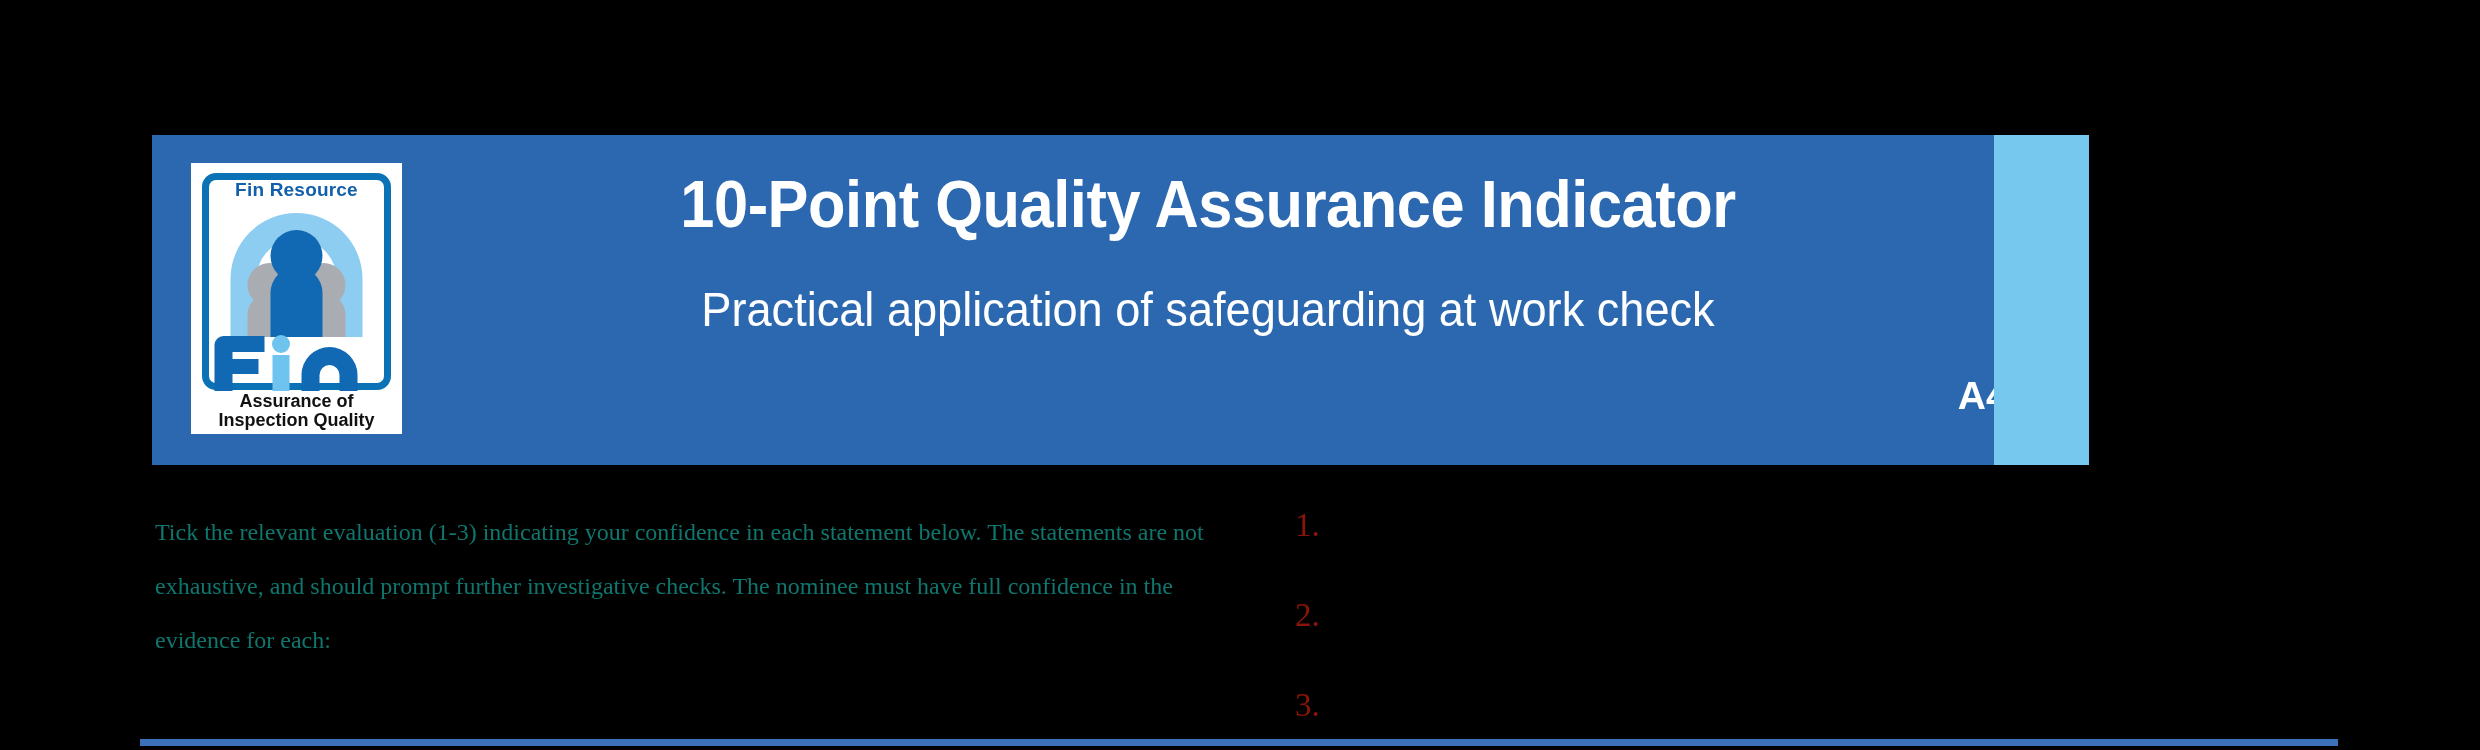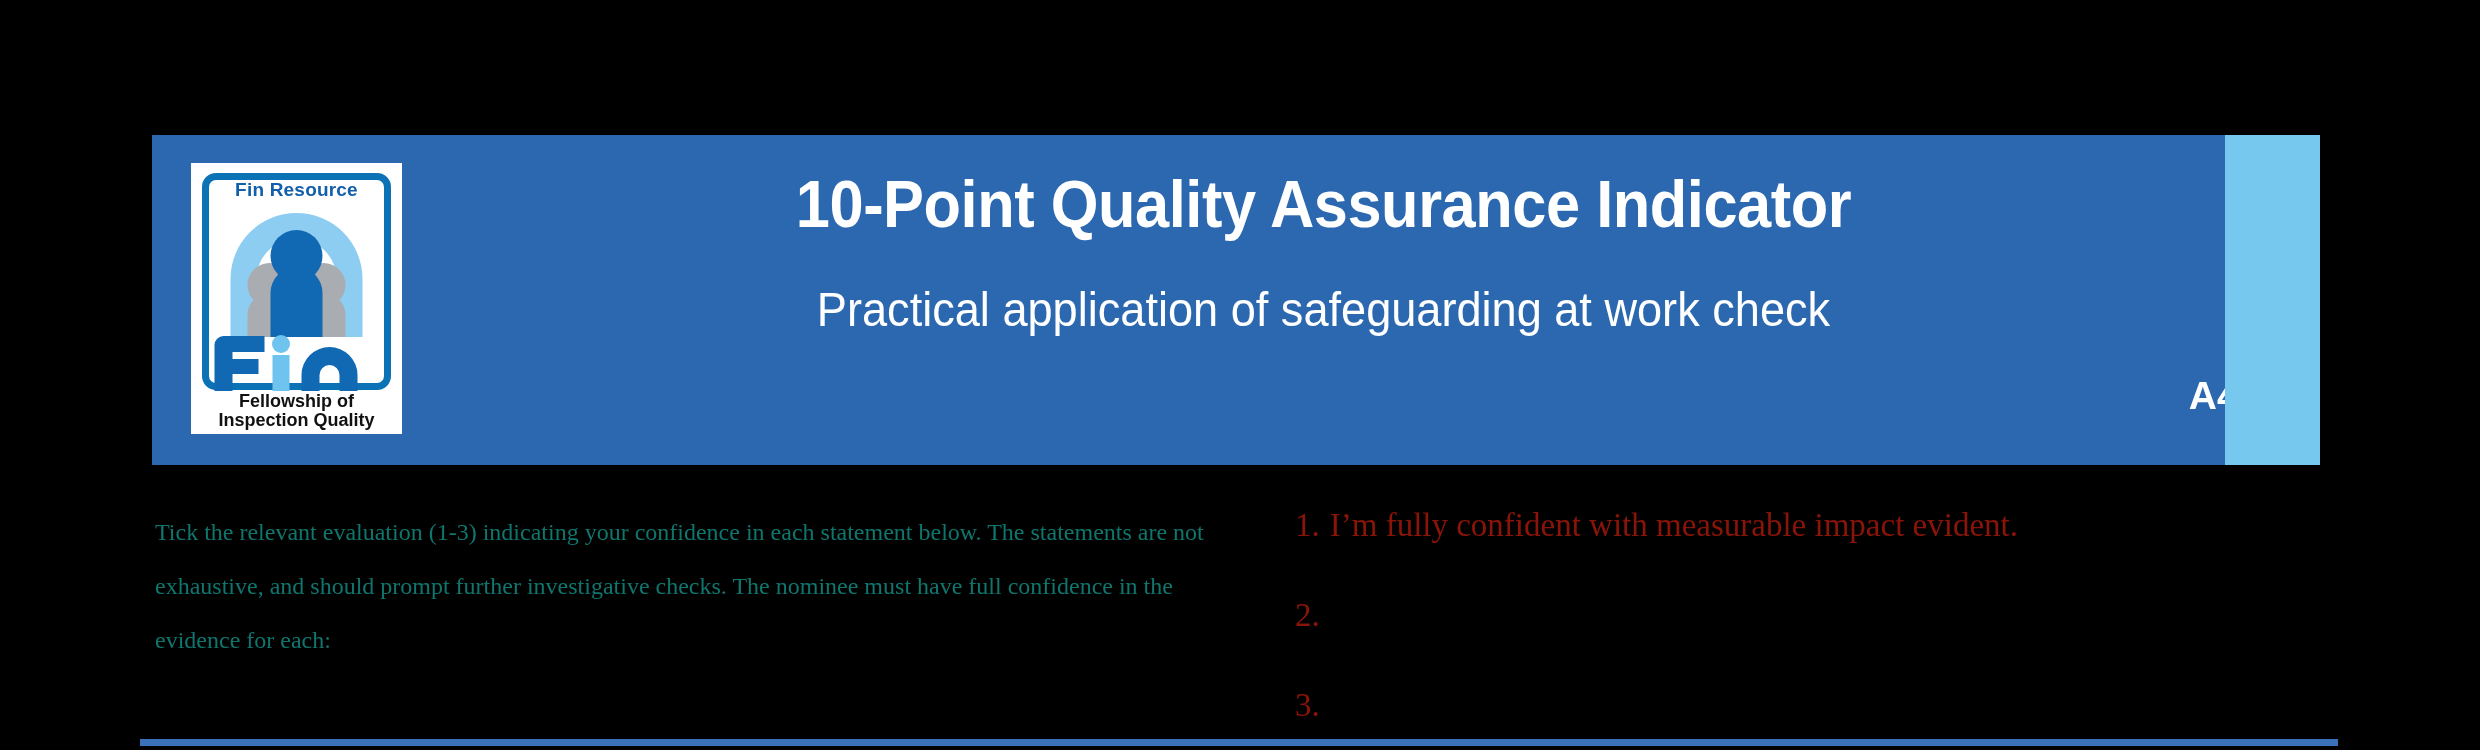--- a/index.html
+++ b/index.html
@@ -13,21 +13,21 @@
     overflow: hidden;
     font-family: "Liberation Sans", sans-serif;
     position: relative;
   }
 
   
   .header-band {
     position: absolute;
     left: 152px;
     top: 135px;
-    width: 2168px;
+    width: 1937px;
     height: 330px;
     background: #2b68b0;
     box-sizing: border-box;
   }
   .header-accent {
     position: absolute;
     right: 0;
     top: 0;
     width: 95px;
     height: 100%;
@@ -219,42 +219,41 @@
       <div class="logo-wordmark">
         <svg viewBox="0 0 200 56" width="100%" height="100%" preserveAspectRatio="xMidYMid meet">
           <path d="M18 56 L18 10 A9 9 0 0 1 27 1 L68 1 L68 17 L36 17 L36 24 L62 24 L62 39 L36 39 L36 56 Z" fill="#1168b3"></path>
           <rect x="76" y="20" width="17" height="36" fill="#6ec4ee"></rect>
           <circle cx="84.5" cy="9" r="9" fill="#6ec4ee"></circle>
           <path d="M105 56 L105 40 A28 28 0 0 1 161 40 L161 56 L143 56 L143 40 A10 10 0 0 0 123 40 L123 56 Z" fill="#1168b3"></path>
         </svg>
       </div>
 
       <div class="logo-foot">
-        <span>Fellowship of</span>
+        <span>Assurance of</span>
         <span>Inspection Quality</span>
       </div>
     </div>
   </div>
 
   <div class="header-text">
     <div class="main-title">10-Point Quality Assurance Indicator</div>
     <div class="sub-title">Practical application of safeguarding at work check</div>
   </div>
 
   <div class="doc-code">A426</div>
 
   <div class="header-accent"></div>
 </div>
 
 <div class="instructions">Tick the relevant evaluation (1-3) indicating your confidence in each statement below. The statements are not exhaustive, and should prompt further investigative checks. The nominee must have full confidence in the evidence for each:</div>
 
 <ul class="scale-list">
   <li>
     <span class="scale-num">1.</span>
-    <span class="scale-txt">I’m fully confident with measurable impact evident.</span>
   </li>
   <li>
     <span class="scale-num">2.</span>
   </li>
   <li>
     <span class="scale-num">3.</span>
   </li>
 </ul>
 
 <div class="bottom-rule"></div>

